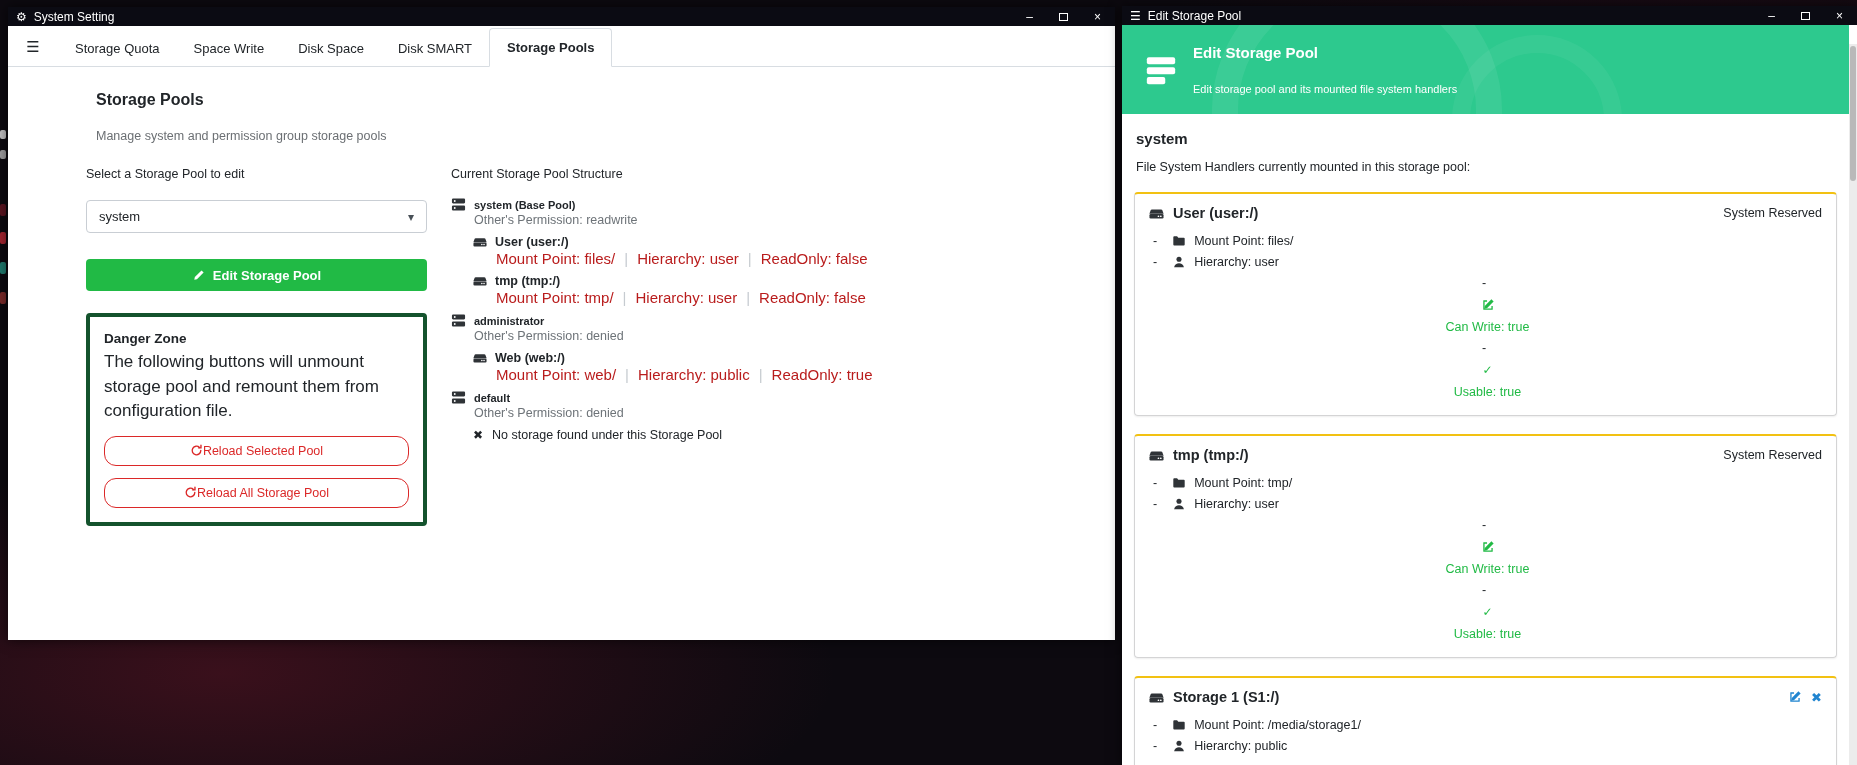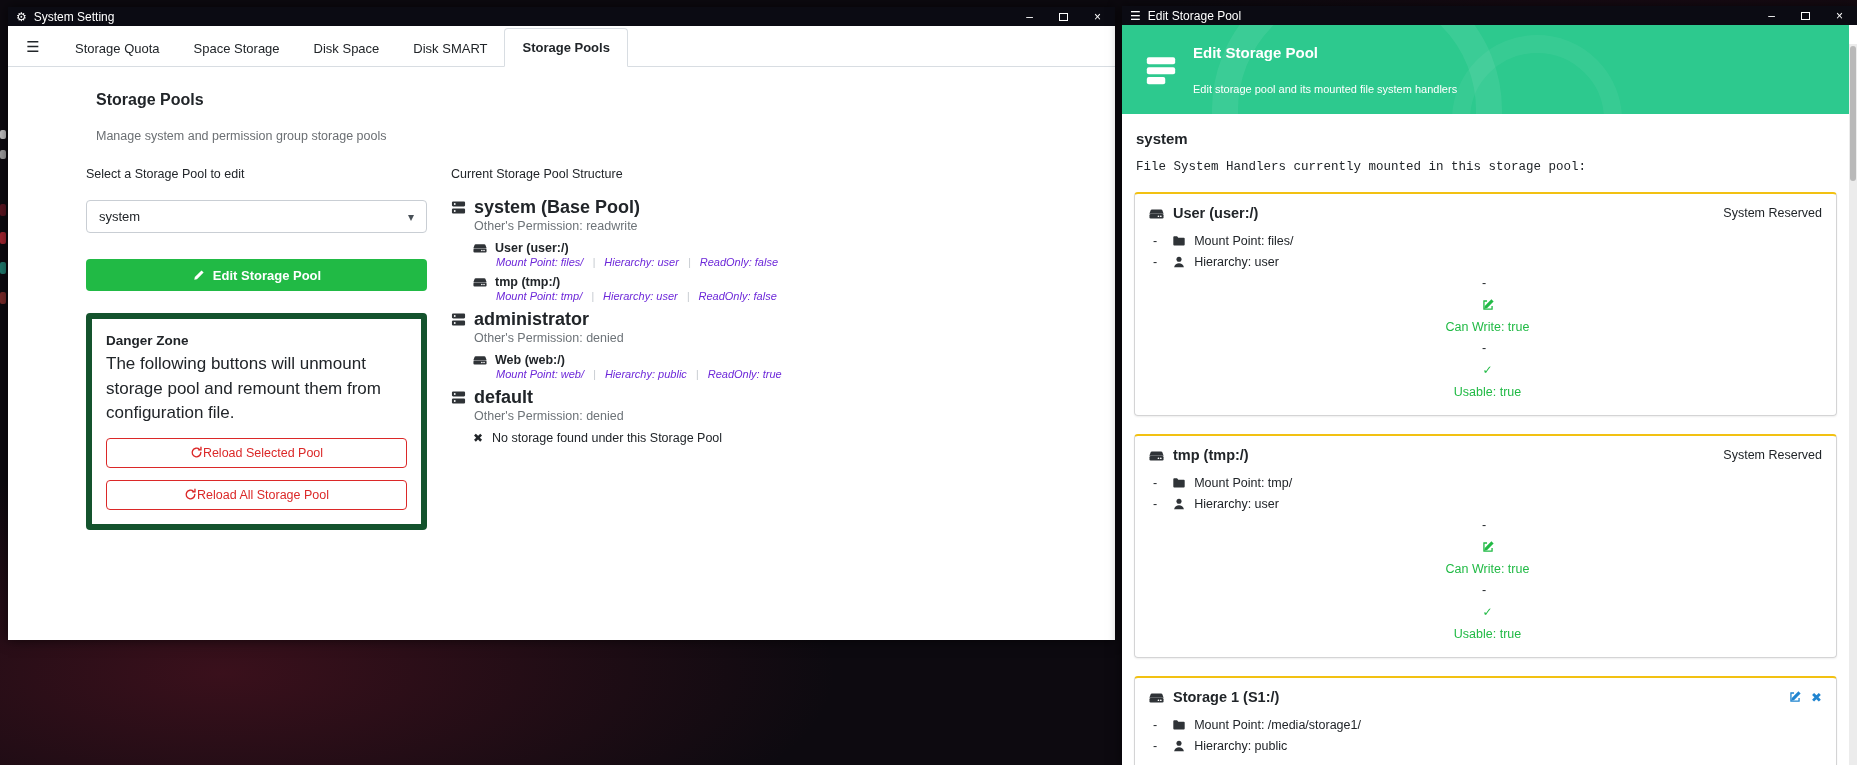--- a/index.html
+++ b/index.html
@@ -45,58 +45,58 @@
   .columns { display:flex; padding:24px 30px 0 78px; align-items:flex-start; }
   .col-left { width:341px; flex:0 0 341px; }
   .small-label { font-size:12.5px; margin-bottom:19px; }
   .select-box { height:33px; border:1px solid #c9ced4; border-radius:4px;
     display:flex; align-items:center; padding:0 12px; font-size:13px;
     cursor:pointer; background:#fff; }
   .select-box .caret { margin-left:auto; color:#495057; font-size:12px; }
   .btn-green { margin-top:26px; height:32px; width:100%; background:#21ba45;
     border:none; border-radius:4px; color:#fff; font-weight:bold; font-size:13px;
     display:flex; align-items:center; justify-content:center; gap:8px; cursor:pointer; }
-  .danger-card { margin-top:22px; border:6px solid #14532d; border-radius:4px;
+  .danger-card { margin-top:22px; border:4px solid #14532d; border-radius:4px;
     padding:14px; }
   .danger-title { font-size:13.5px; font-weight:bold; }
   .danger-desc { font-size:17px; line-height:1.45; margin-top:4px; }
   .btn-outline-red { margin-top:12px; height:30px; width:100%; background:#fff;
-    border:1px solid #db2828; border-radius:4px; color:#db2828; font-size:12.5px;
+    border:1px solid #db2828; border-radius:12px; color:#db2828; font-size:12.5px;
     display:flex; align-items:center; justify-content:center; gap:0; cursor:pointer; }
 
   .col-right { margin-left:24px; flex:1; }
   .tree-title { font-size:12.5px; margin-bottom:16px; }
   .pool-block { margin-bottom:7px; }
   .pool-row { display:flex; align-items:center; gap:8px; }
-  .pool-name { font-size:18px; font-weight:bold; }
+  .pool-name { font-size:11px; font-weight:bold; }
   .pool-perm { font-size:12.5px; color:#6d7378; margin:1px 0 8px 23px; }
   .child-block { margin:0 0 7px 22px; }
   .child-row { display:flex; align-items:center; gap:8px; }
   .child-name { font-size:12.5px; font-weight:bold; }
-  .child-details { font-size:11px; color:#6d28d9; margin:1px 0 0 23px;font-style:italic; }
+  .child-details { font-size:15px; color:#b91c1c; margin:1px 0 0 23px; }
   .detail + .detail::before { content:"|"; color:#c6cbd0; padding:0 9px; }
   .empty-row { display:flex; align-items:center; gap:9px; margin-left:22px;
     margin-top:4px; font-size:12.5px; }
   .x-dark { color:#212529; font-size:12px; font-weight:bold; }
 
   
   #edit-window { left:1122px; top:6px; width:735px; height:759px; }
   .edit-body { flex:1; position:relative; overflow:hidden; padding-right:8px; }
   .banner { height:89px; background:#2dc98e; color:#fff; display:flex;
     align-items:center; gap:15px; padding:0 22px; position:relative; overflow:hidden; }
   .banner-circle { position:absolute; border:26px solid rgba(255,255,255,.07);
     border-radius:50%; }
   .bc1 { width:290px; height:290px; left:90px; top:-60px; }
   .bc2 { width:170px; height:170px; left:330px; top:10px;
     border-width:18px; border-color:rgba(255,255,255,.05); }
   .banner-text { position:relative; }
   .banner-title { font-size:15px; font-weight:bold; }
   .banner-sub { font-size:11px; margin-top:22px; }
   .pool-heading { font-size:15px; font-weight:bold; padding:16px 16px 0 14px; }
-  .pool-desc { font-size:12.5px; padding:13px 16px 0 14px;font-family:Liberation Mono, monospace; }
+  .pool-desc { font-size:12.5px; padding:13px 16px 0 14px; }
 
   .handler-card { margin:18px 12px 0 12px; border:1px solid #d4d4d5;
     border-top:2px solid #f2c112; border-radius:4px;
     box-shadow:0 1px 2px rgba(0,0,0,.07); padding:11px 14px 13px 14px; }
   .hc-head { display:flex; align-items:center; gap:9px; }
   .hc-name { font-size:14.5px; font-weight:bold; }
   .hc-badge { margin-left:auto; font-size:12.5px; }
   .hc-actions { margin-left:auto; display:flex; gap:9px; align-items:center;
     color:#2185d0; }
   .hc-actions .act { cursor:pointer; display:flex; align-items:center; }
@@ -136,21 +136,21 @@
     <span class="win-btn">–</span>
     <span class="win-btn">
         <span class="max-glyph"></span>
       </span>
     <span class="win-btn">×</span>
   </div>
 
   <div class="tabbar">
     <div class="menu-btn">☰</div>
     <div class="tab">Storage Quota</div>
-    <div class="tab">Space Storage</div>
+    <div class="tab">Space Write</div>
     <div class="tab">Disk Space</div>
     <div class="tab">Disk SMART</div>
     <div class="tab active">Storage Pools</div>
   </div>
 
   <div class="sys-body">
     <div class="page-head">
       <div class="page-title">Storage Pools</div>
       <div class="page-subtitle">Manage system and permission group storage pools</div>
     </div>

